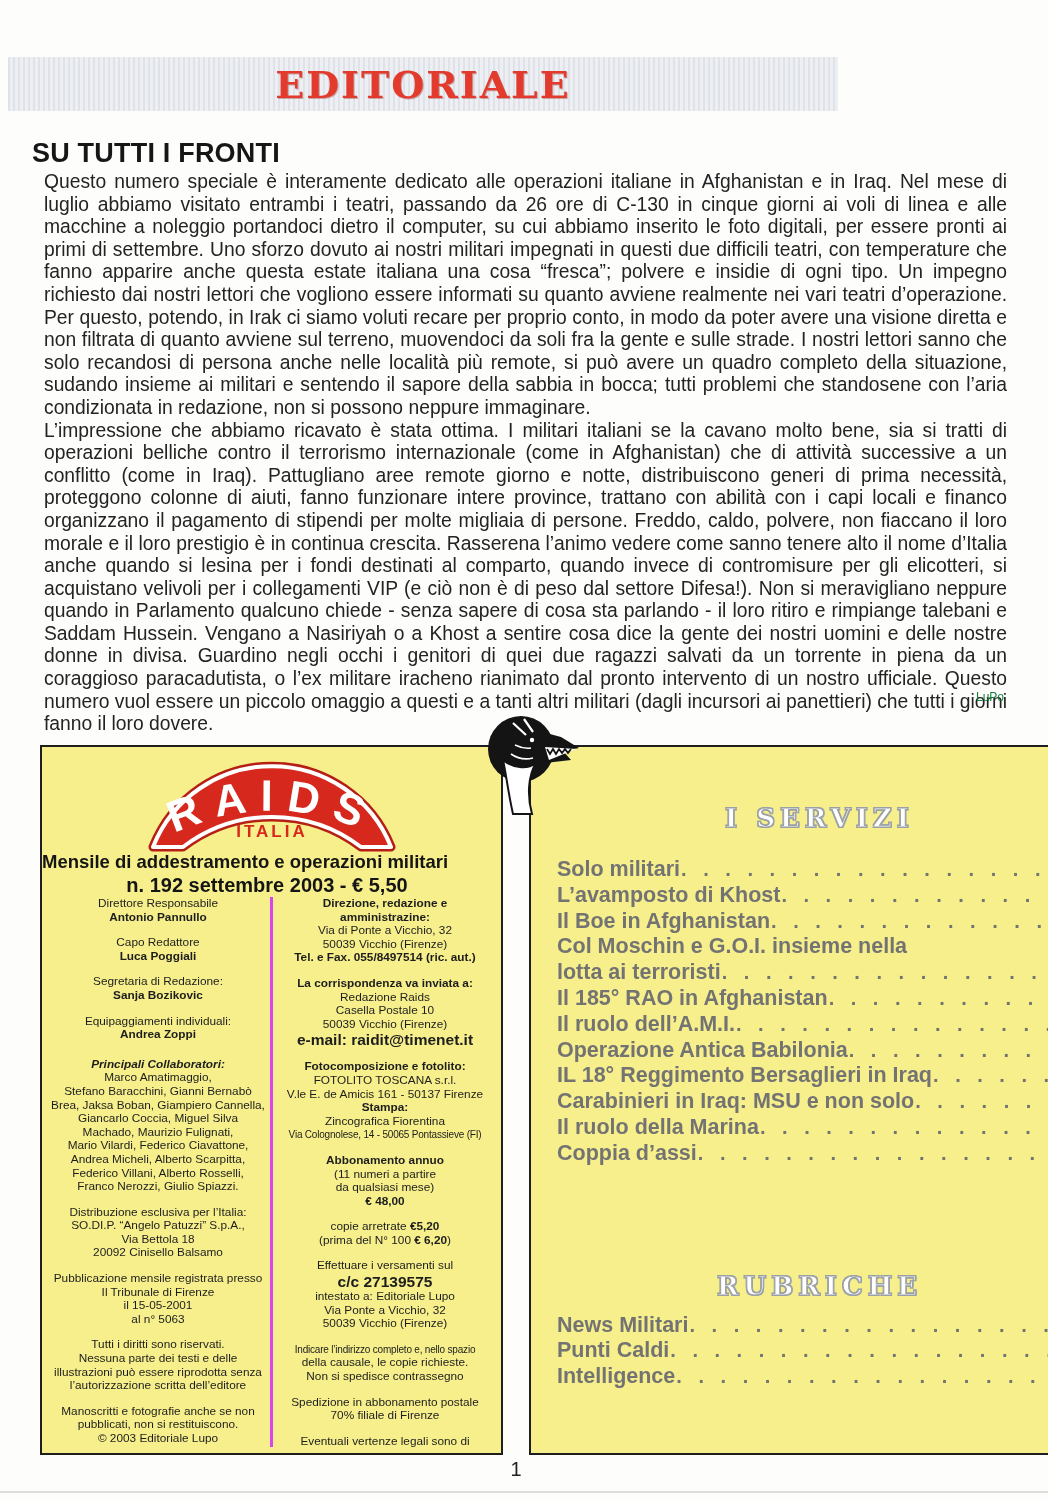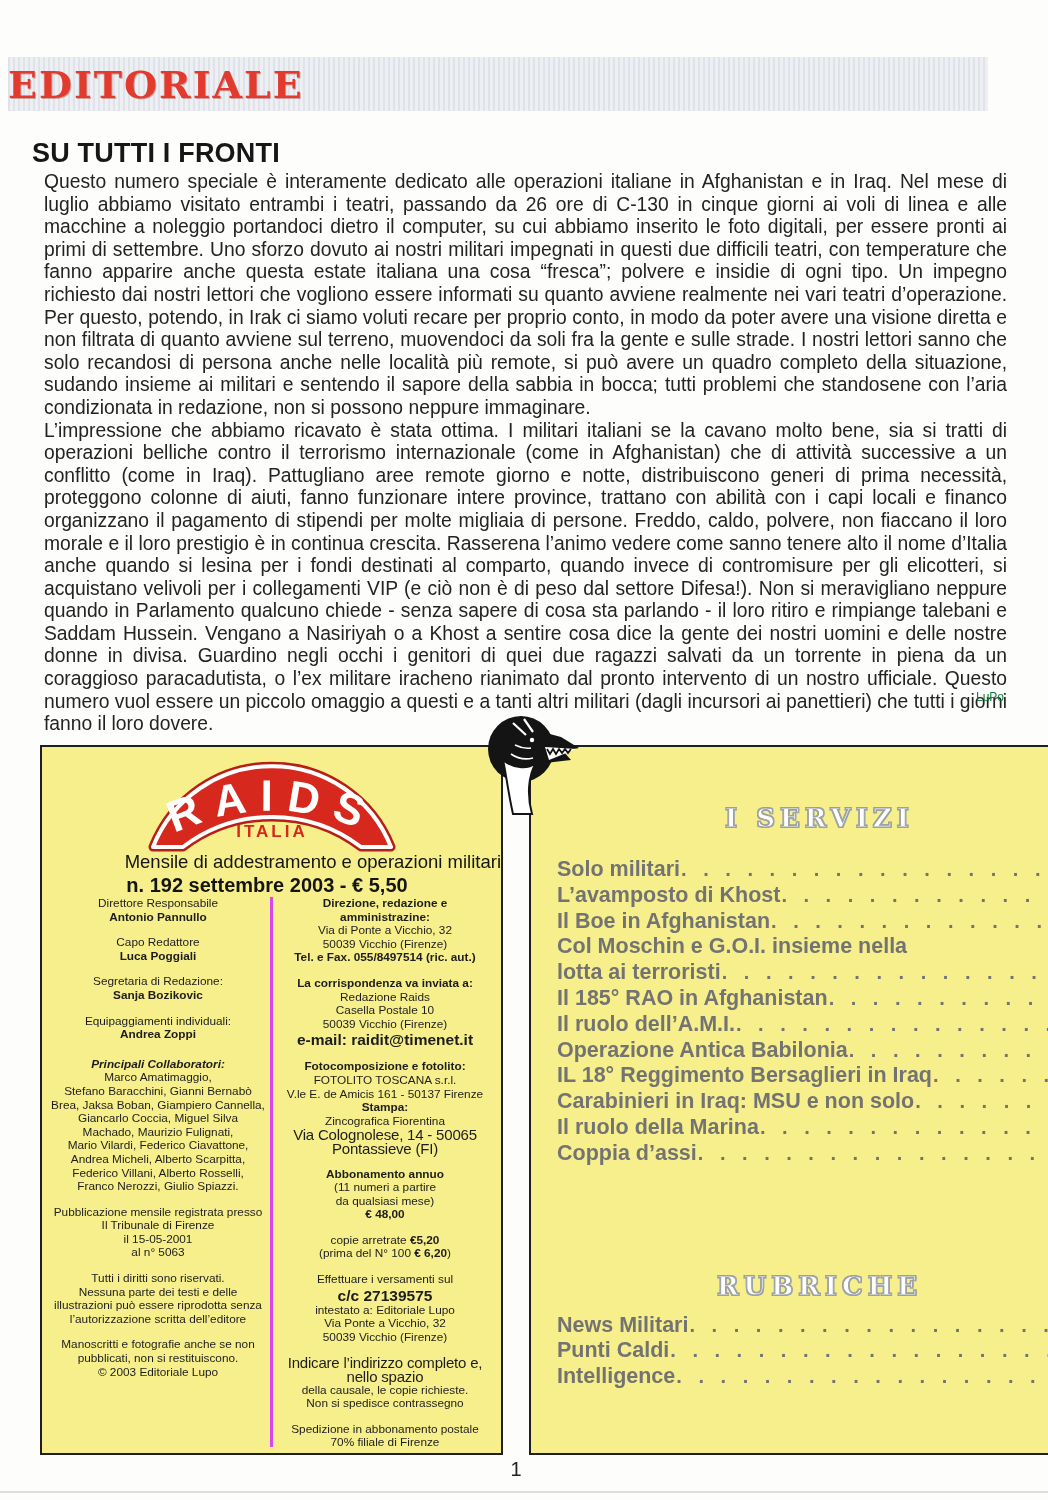--- a/index.html
+++ b/index.html
@@ -1,23 +1,23 @@
 <!DOCTYPE html>
 <html lang="it"><head>
 <meta charset="utf-8">
 <style>
   html,body{margin:0;padding:0;background:#ffffff;}
   #page{position:relative;width:1048px;height:1500px;background:#fdfdfc;
         font-family:"Liberation Sans",sans-serif;color:#1c1c1c;overflow:hidden;}
 
   
-  .band{position:absolute;left:8px;top:57px;width:980px;height:54px;
+  .band{position:absolute;left:8px;top:57px;width:830px;height:54px;
         background:#edeff3;
         background-image:repeating-linear-gradient(90deg,rgba(200,206,216,.38) 0 2px,rgba(255,255,255,0) 2px 5px);
-        display:flex;align-items:center;justify-content:flex-start;}
+        display:flex;align-items:center;justify-content:center;}
   .band-title{font-family:"DejaVu Serif",serif;font-weight:800;font-size:38px;
         letter-spacing:2px;color:#e23b2e;text-shadow:1px 1px 0 rgba(150,30,20,.35);}
 
   
   .ed-heading{position:absolute;left:32px;top:138px;font-size:27px;font-weight:bold;
         letter-spacing:.2px;color:#161616;margin:0;}
   .ed-body{position:absolute;left:44px;top:171px;width:963px;font-size:19.3px;
         line-height:22.6px;text-align:justify;color:#232323;}
   .ed-body p{margin:0;}
   .signature{position:absolute;right:44px;top:690px;font-size:12px;color:#15803d;}
@@ -27,35 +27,35 @@
         border:2px solid #1f1f1f;box-sizing:border-box;}
   .box-left{left:40px;width:463px;}
   .box-right{left:529px;width:581px;}
 
   
   .wolf{position:absolute;left:483px;top:710px;width:104px;height:112px;z-index:4;}
 
   
   .raids-logo{position:absolute;left:104px;top:13px;width:252px;height:95px;}
 
-  .tagline{position:absolute;left:0;right:0;top:104px;text-align:right;
-        font-size:18.5px;font-weight:normal;color:#151515;}
+  .tagline{position:absolute;left:0;right:0;top:104px;text-align:left;
+        font-size:18.5px;font-weight:bold;color:#151515;}
   .issue{position:absolute;left:0;right:9px;top:127px;text-align:center;
         font-size:20px;font-weight:bold;color:#151515;}
 
   .mast-cols{position:absolute;left:4px;right:4px;top:150px;bottom:6px;
         display:flex;overflow:hidden;}
   .mcol{flex:1 1 0;text-align:center;padding:0 4px;color:#1d1d1d;}
   .mcol-right{border-left:3px solid #d946ef;}
   .mblock{margin-bottom:12px;}
   .mline{font-size:11.8px;line-height:13.6px;}
   .mline.b,.mline .b{font-weight:bold;}
   .mline.bi{font-weight:bold;font-style:italic;margin-top:16px;}
   .mline.lg{font-weight:bold;font-size:15.5px;line-height:17px;}
-  .mline.sm{font-size:15px;letter-spacing:-.2px;}
+  .mline.sm{font-size:10px;letter-spacing:-.2px;}
 
   
   .toc{position:absolute;left:0;right:0;top:0;bottom:0;}
   .toc-heading{font-family:"DejaVu Serif",serif;font-weight:bold;font-size:26px;
         letter-spacing:5px;color:#ffffff;text-align:center;
         text-shadow:-1px -1px 0 #9aa0a6,1px -1px 0 #9aa0a6,-1px 1px 0 #9aa0a6,1px 1px 0 #9aa0a6;
         -webkit-text-stroke:1px #9aa0a6;}
   .toc-heading.first{margin-top:56px;}
   .toc-heading.second{margin-top:104px;}
   .toc-list{padding:0 26px;margin-top:24px;}
@@ -140,20 +140,26 @@
             <div class="mline ">Stefano Baracchini, Gianni Bernabò</div>
             <div class="mline ">Brea, Jaksa Boban,  Giampiero Cannella,</div>
             <div class="mline ">Giancarlo Coccia, Miguel Silva</div>
             <div class="mline ">Machado, Maurizio Fulignati,</div>
             <div class="mline ">Mario Vilardi, Federico Ciavattone,</div>
             <div class="mline ">Andrea Micheli,  Alberto Scarpitta,</div>
             <div class="mline ">Federico Villani, Alberto Rosselli,</div>
             <div class="mline ">Franco Nerozzi, Giulio Spiazzi.</div>
           </div>
           <div class="mblock">
+            <div class="mline ">Distribuzione esclusiva per l’Italia:</div>
+            <div class="mline ">SO.DI.P. “Angelo Patuzzi” S.p.A.,</div>
+            <div class="mline ">Via Bettola 18</div>
+            <div class="mline ">20092 Cinisello Balsamo</div>
+          </div>
+          <div class="mblock">
             <div class="mline ">Pubblicazione mensile registrata presso</div>
             <div class="mline ">Il Tribunale di Firenze</div>
             <div class="mline ">il 15-05-2001</div>
             <div class="mline ">al n° 5063</div>
           </div>
           <div class="mblock">
             <div class="mline ">Tutti i diritti sono riservati.</div>
             <div class="mline ">Nessuna parte dei testi e delle</div>
             <div class="mline ">illustrazioni può essere riprodotta senza</div>
             <div class="mline ">l’autorizzazione scritta dell’editore</div>

